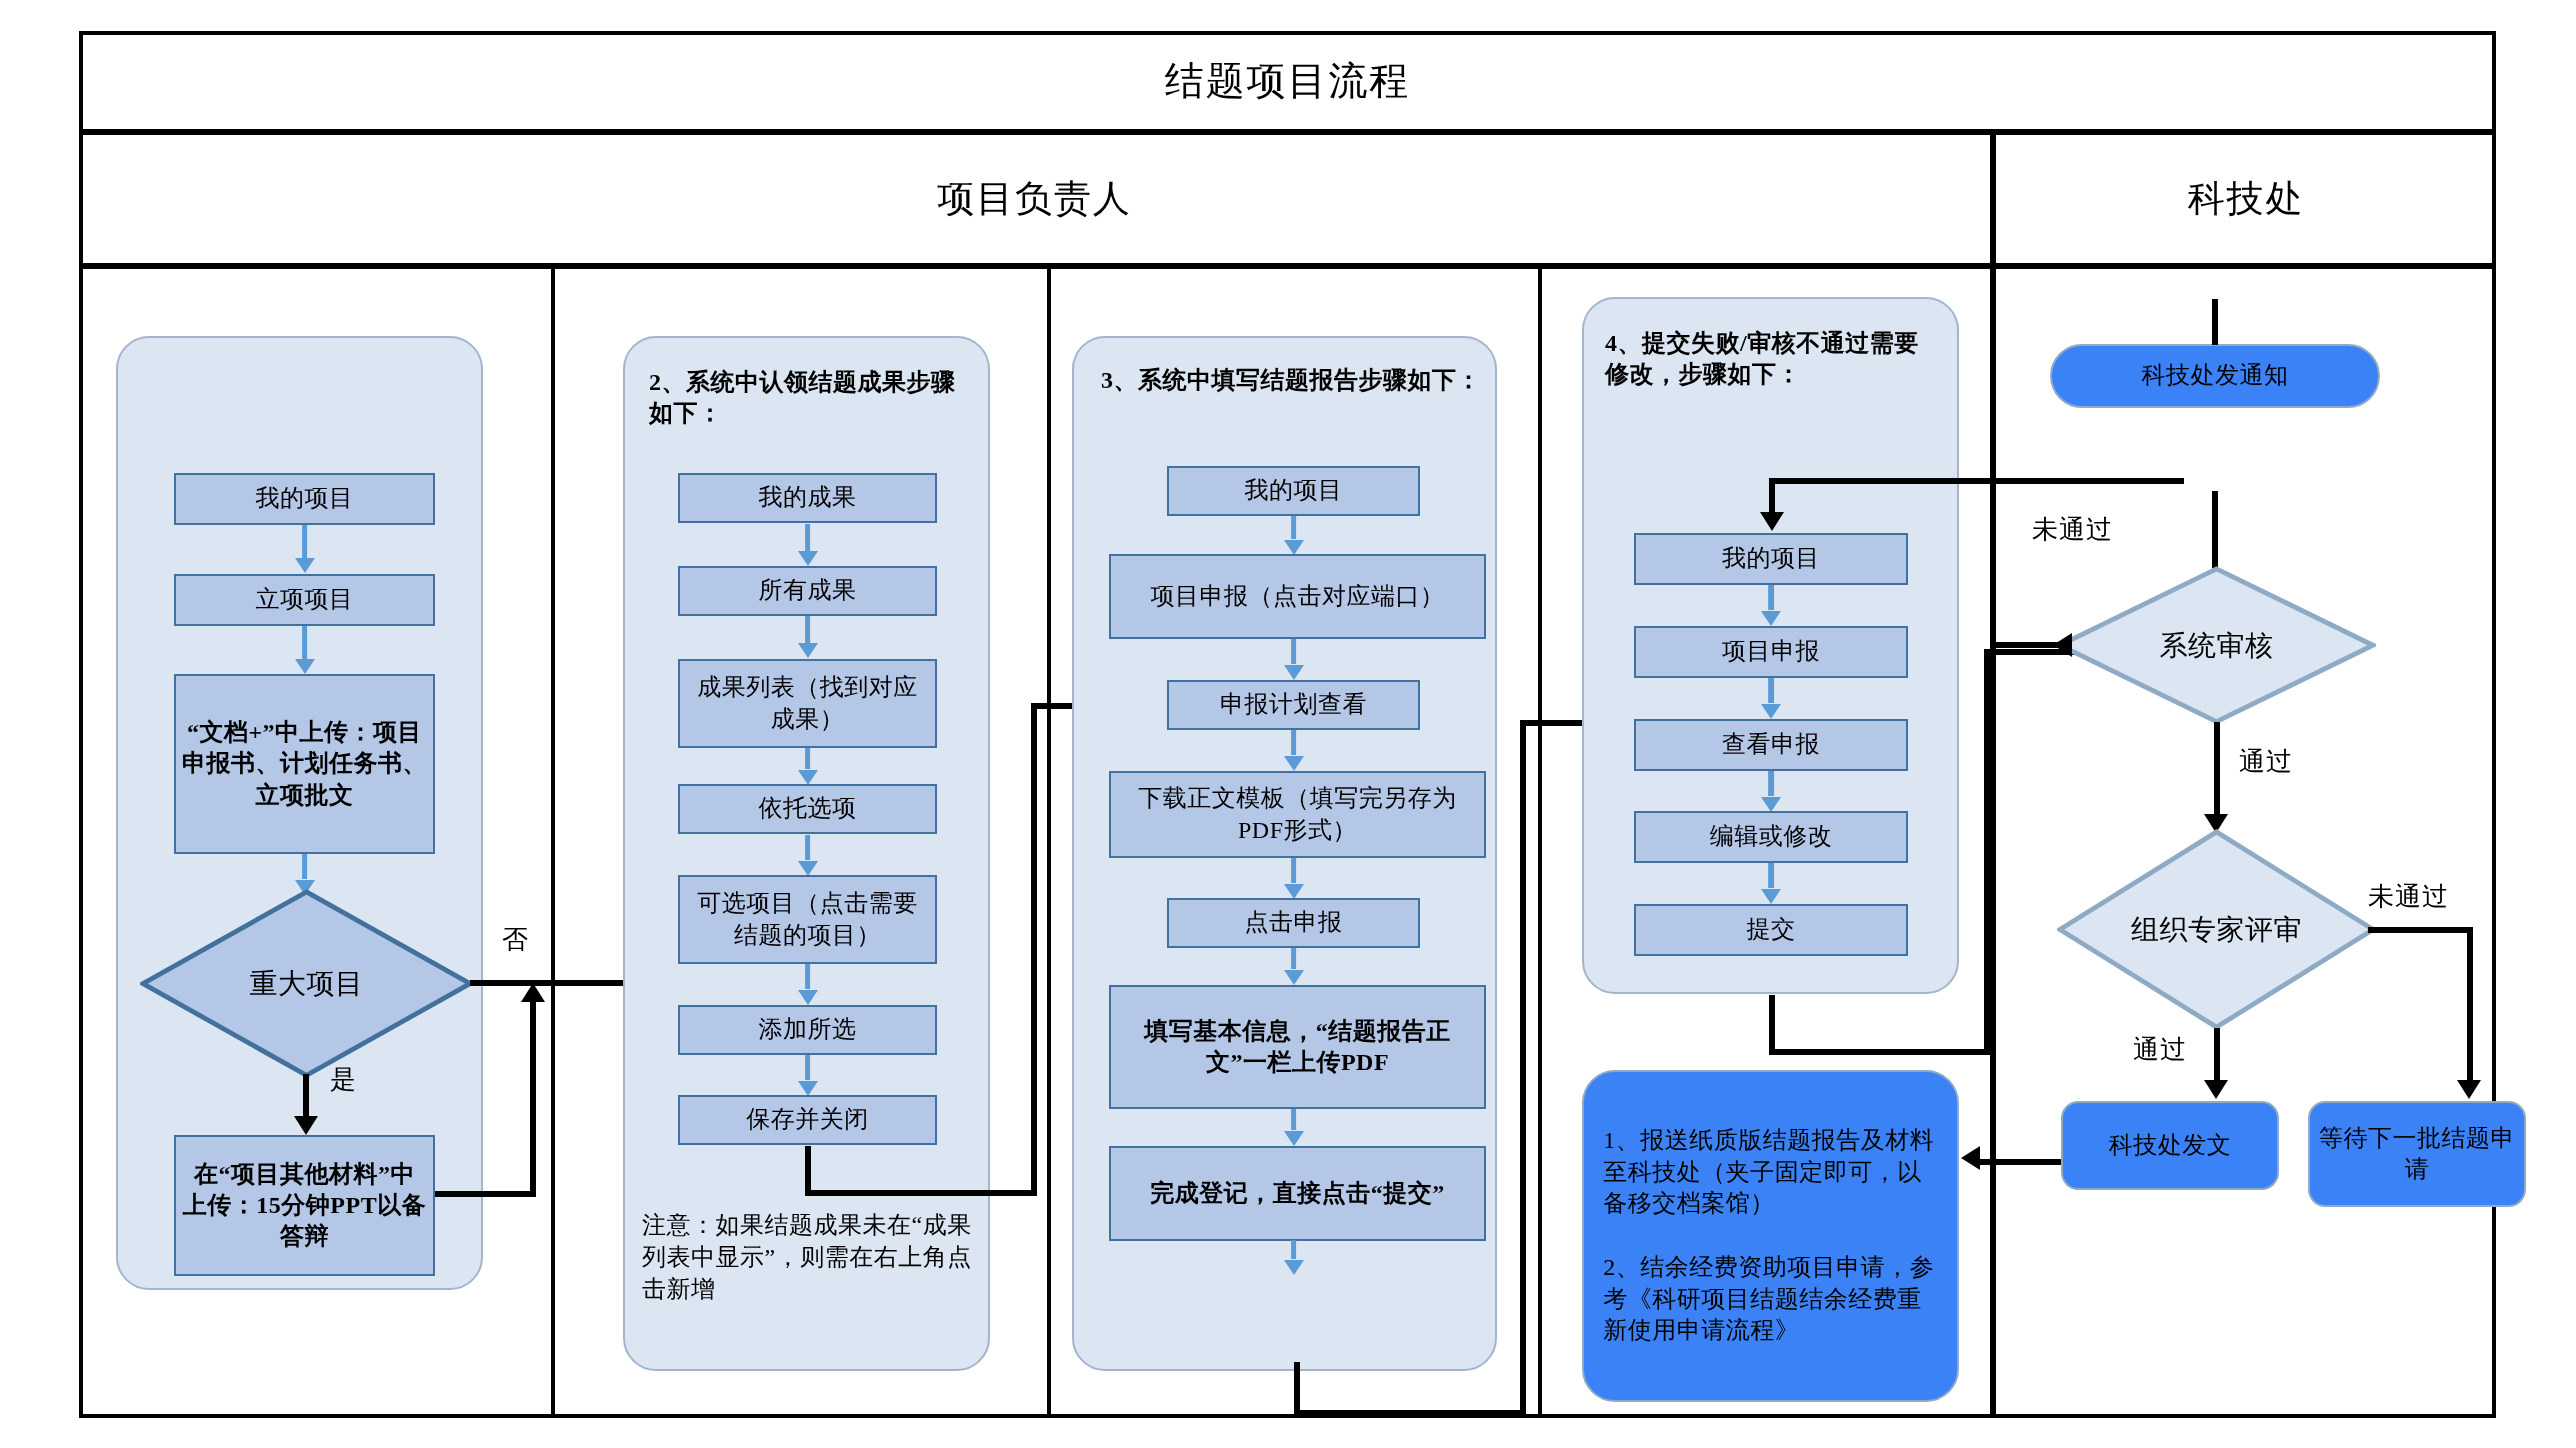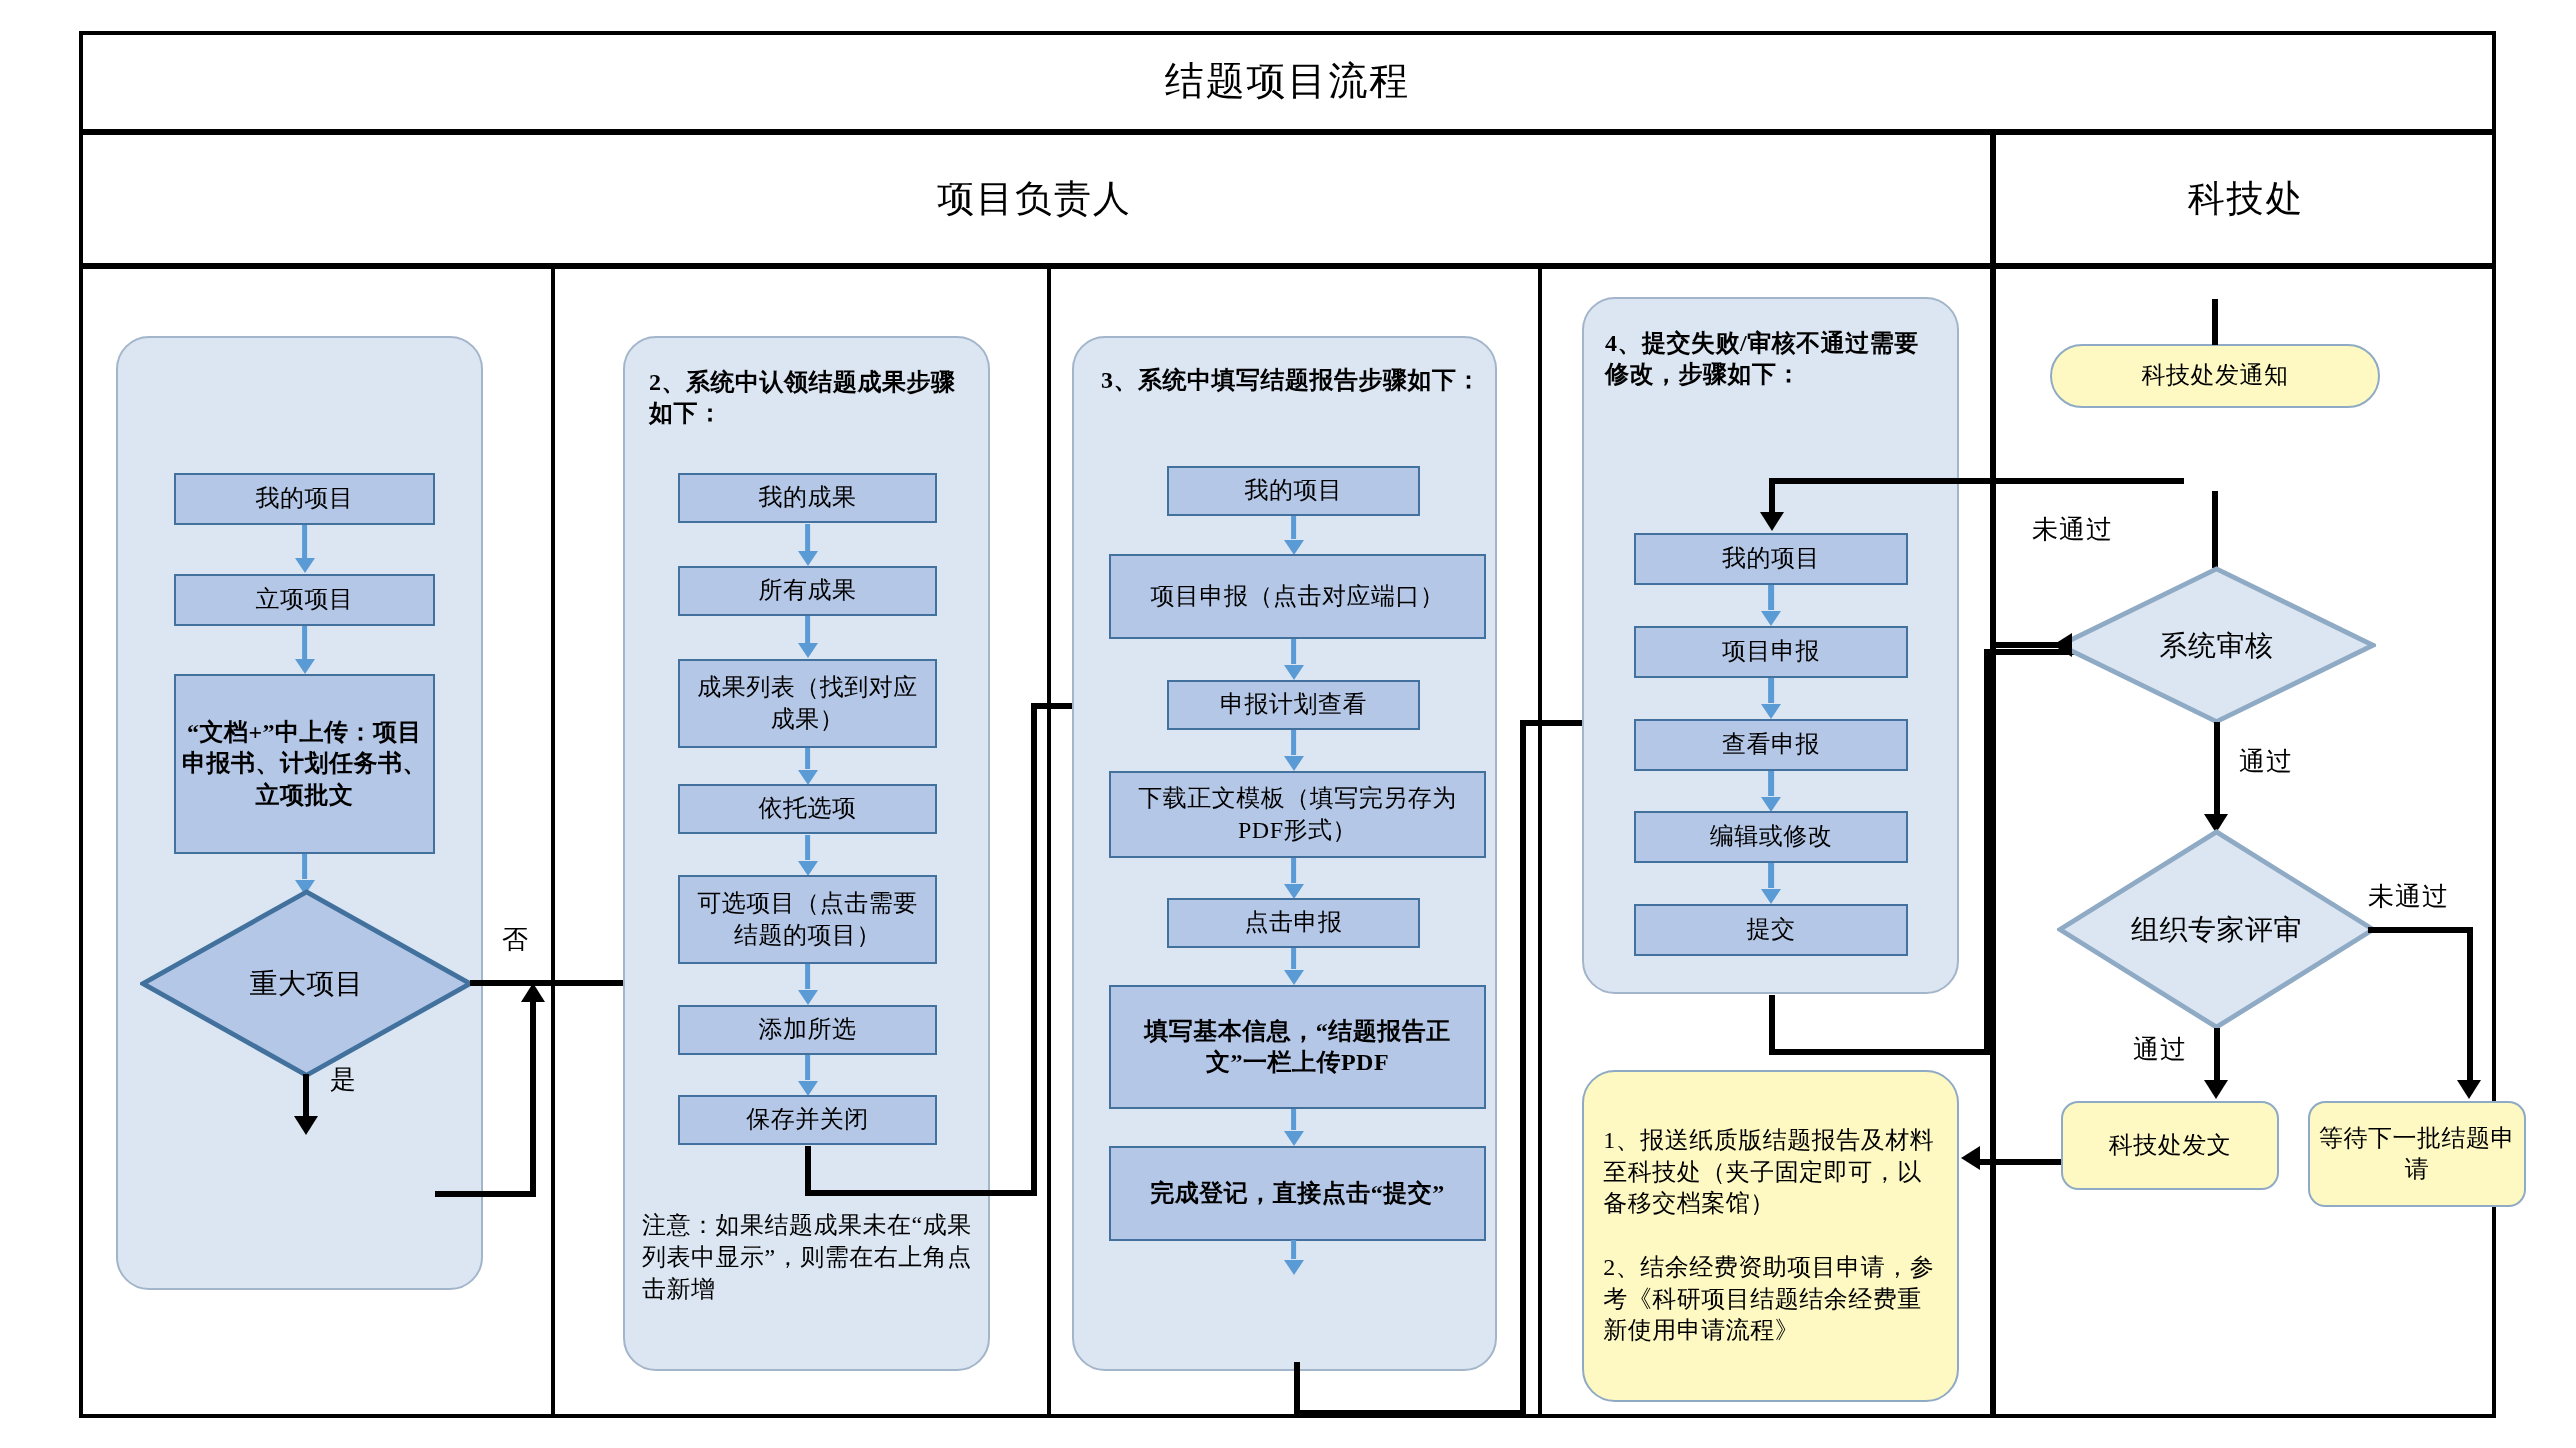--- a/index.html
+++ b/index.html
@@ -22,21 +22,21 @@
   .panel-title{position:absolute;font-size:24px;line-height:1.28;color:#000;font-weight:bold;text-align:left;letter-spacing:0.5px;}
   .panel-note{position:absolute;font-size:24px;line-height:1.34;color:#000;text-align:left;letter-spacing:0.5px;}
 
   
   .pbox{position:absolute;background:#b4c7e7;border:2.9px solid #41719c;box-sizing:border-box;
         display:flex;align-items:center;justify-content:center;text-align:center;
         font-size:24px;line-height:1.3;color:#000;padding:2.9px 5.8px;letter-spacing:0.5px;}
   .pbox.b{font-weight:bold;}
 
   
-  .rbox{position:absolute;background:#fef9c3;border:2.9px solid #8faac4;border-radius:17.4px;box-sizing:border-box;
+  .rbox{position:absolute;background:#3b82f6;border:2.9px solid #8faac4;border-radius:17.4px;box-sizing:border-box;
         display:flex;align-items:center;justify-content:center;text-align:center;
         font-size:24px;line-height:1.3;color:#000;padding:3.9px 7.7px;letter-spacing:0.5px;}
   .rbox.big{border-radius:33px;}
 
   
   .dia{position:absolute;}
   .dia .shp{position:absolute;inset:0;}
   .dia .lbl{position:absolute;inset:0;display:flex;align-items:center;justify-content:center;
             text-align:center;font-size:28px;line-height:1.25;color:#000;letter-spacing:0.5px;}
 
@@ -112,20 +112,21 @@
     <div class="lbl">重大项目</div>
   </div>
 
   <div class="bh" style="left:470px;top:980px;width:155px;height:5.8px;"></div>
   <div class="edge-lbl" style="left:502px;top:922px;">否</div>
 
   <div class="bv" style="left:303px;top:1074px;width:5.8px;height:48px;"></div>
   <div class="ar-d" style="left:294px;top:1116px;"></div>
   <div class="edge-lbl" style="left:330px;top:1062px;">是</div>
 
+  <div class="pbox b" style="left:174px;top:1135px;width:261px;height:141px;">在“项目其他材料”中上传：15分钟PPT以备答辩</div>
 
   <div class="bh" style="left:435px;top:1191px;width:101px;height:5.8px;"></div>
   <div class="bv" style="left:530px;top:1000px;width:5.8px;height:197px;"></div>
   <div class="ar-u" style="left:521px;top:983px;"></div>
 
   <div class="bh" style="left:619px;top:980px;width:63px;height:5.8px;"></div>
   <div class="ar-r" style="left:676px;top:968px;"></div>
 
   <div class="panel" style="left:623px;top:336px;width:367px;height:1035px;"></div>
 

